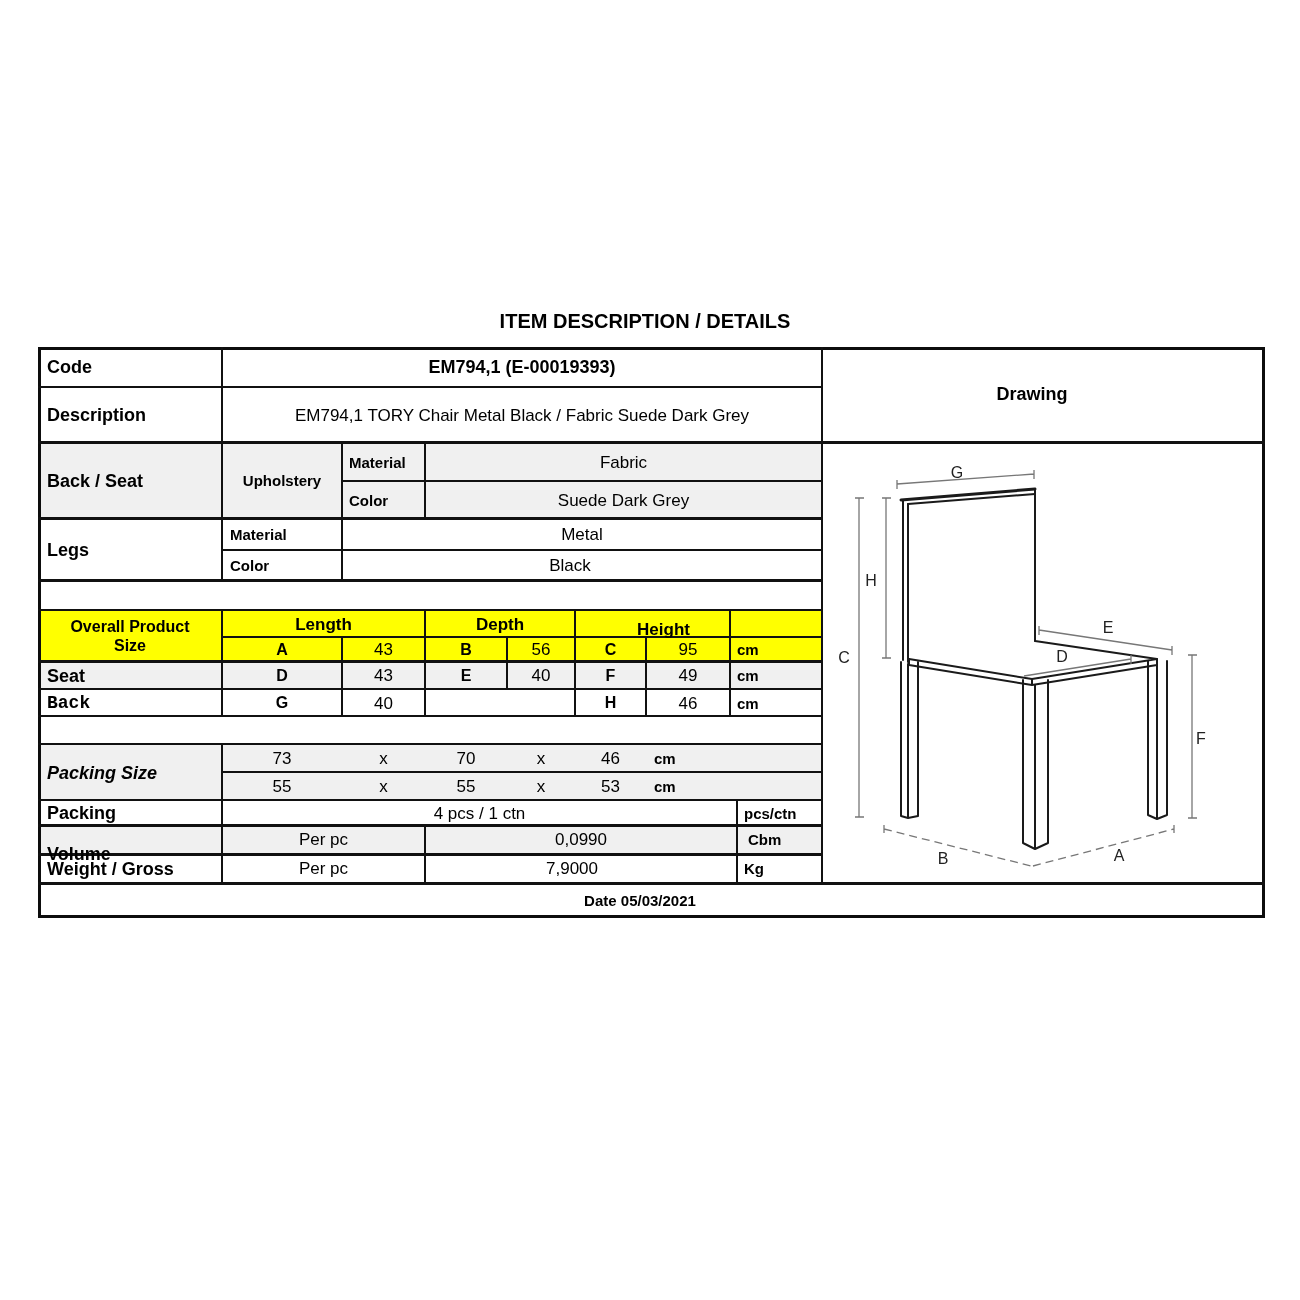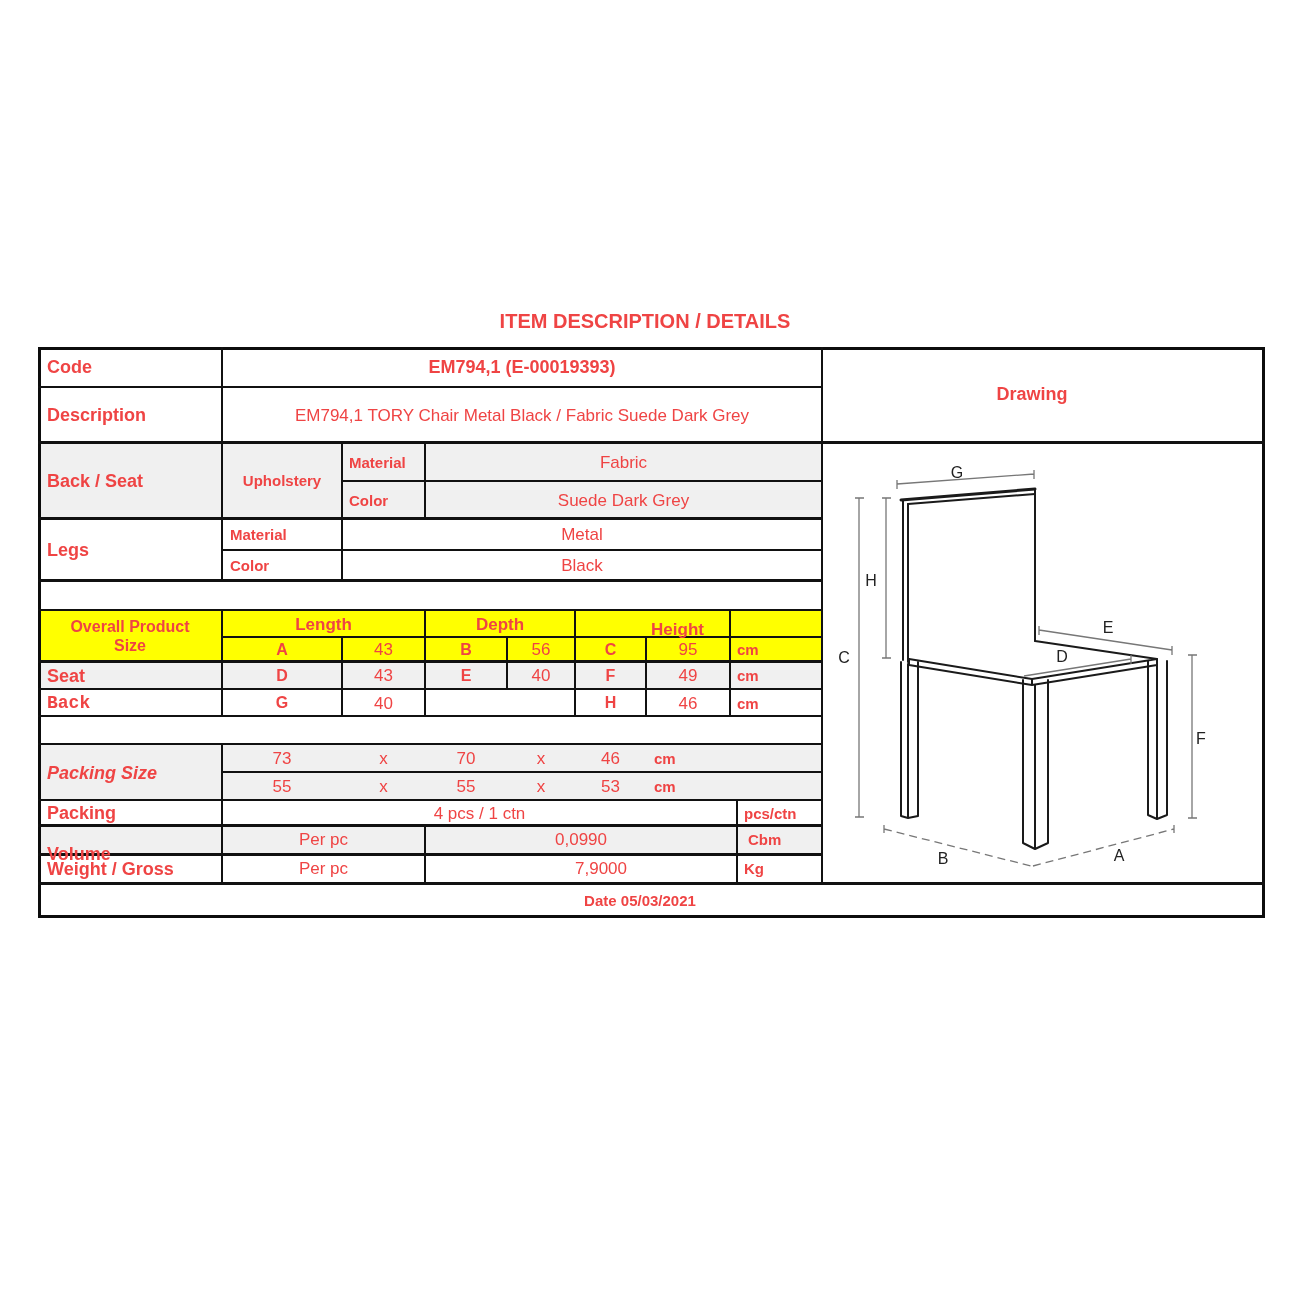--- a/index.html
+++ b/index.html
@@ -1,17 +1,17 @@
 <!DOCTYPE html>
 <html><head>
 <meta charset="utf-8">
 <style>
   html,body{margin:0;padding:0;background:#fff;}
   .page{position:relative;width:1300px;height:1300px;background:#ffffff;overflow:hidden;
-        font-family:"Liberation Sans",sans-serif;color:#ef4444;}
+        font-family:"Liberation Sans",sans-serif;color:#000000;}
   .t{position:absolute;display:flex;align-items:center;font-size:17px;line-height:1.15;}
   .ctr{justify-content:center;text-align:center;}
   .bold{font-weight:700;}
   .s14{font-size:15px;} .s15{font-size:15px;} .s16{font-size:16px;}
   .s18{font-size:18px;} .s20{font-size:20px;}
   .pl{padding-left:7px;box-sizing:border-box;}
   .pl8{padding-left:8px;box-sizing:border-box;}
   .hl,.vl{position:absolute;background:#111;}
   .band{position:absolute;}
   .frame{position:absolute;left:38px;top:347px;width:1227px;height:571px;
@@ -76,29 +76,29 @@
   <div class="t ctr bold s15" style="left:222px;top:443px;width:120px;height:76px;">Upholstery</div>
   <div class="t bold pl s15" style="left:342px;top:443px;width:83px;height:39px;">Material</div>
   <div class="t ctr" style="left:425px;top:443px;width:397px;height:39px;">Fabric</div>
   <div class="t bold pl s15" style="left:342px;top:482px;width:83px;height:37px;">Color</div>
   <div class="t ctr" style="left:425px;top:482px;width:397px;height:37px;">Suede Dark Grey</div>
 
   <div class="t bold pl s18" style="left:40px;top:519px;width:180px;height:62px;">Legs</div>
   <div class="t bold pl8 s15" style="left:222px;top:519px;width:119px;height:31px;">Material</div>
   <div class="t ctr" style="left:342px;top:519px;width:480px;height:31px;">Metal</div>
   <div class="t bold pl8 s15" style="left:222px;top:550px;width:119px;height:31px;">Color</div>
-  <div class="t ctr" style="left:342px;top:550px;width:480px;height:31px;border-radius:9px;">Black</div>
+  <div class="t ctr" style="left:330px;top:550px;width:480px;height:31px;border-radius:9px;">Black</div>
 
   <div class="t ctr col2 bold s16" style="left:38px;top:611px;width:184px;height:51px;">
     <span>Overall Product</span>
     <span>Size</span>
   </div>
   <div class="t ctr bold" style="left:222px;top:611px;width:203px;height:27px;">Length</div>
   <div class="t ctr bold" style="left:425px;top:611px;width:150px;height:27px;">Depth</div>
-  <div class="t ctr bold" style="left:580px;top:611px;width:155px;height:37px;padding-left:20px;">Height</div>
+  <div class="t ctr bold" style="left:566px;top:611px;width:155px;height:37px;padding-left:20px;">Height</div>
 
   <div class="t ctr bold s16" style="left:222px;top:638px;width:120px;height:24px;">A</div>
   <div class="t ctr" style="left:342px;top:638px;width:83px;height:24px;">43</div>
   <div class="t ctr bold s16" style="left:425px;top:638px;width:82px;height:24px;">B</div>
   <div class="t ctr" style="left:507px;top:638px;width:68px;height:24px;">56</div>
   <div class="t ctr bold s16" style="left:575px;top:638px;width:71px;height:24px;">C</div>
   <div class="t ctr" style="left:646px;top:638px;width:84px;height:24px;">95</div>
   <div class="t bold pl s15" style="left:730px;top:638px;width:92px;height:24px;">cm</div>
 
   <div class="t bold pl s18" style="left:40px;top:662px;width:180px;height:28px;">Seat</div>
@@ -135,21 +135,21 @@
   <div class="t ctr" style="left:222px;top:801px;width:515px;height:25px;">4 pcs / 1 ctn</div>
   <div class="t bold pl s14" style="left:737px;top:801px;width:85px;height:25px;">pcs/ctn</div>
 
   <div class="t bold pl s18" style="left:40px;top:827px;width:180px;height:26px;margin-top:14px;">Volume</div>
   <div class="t ctr" style="left:222px;top:827px;width:203px;height:26px;">Per pc</div>
   <div class="t ctr" style="left:425px;top:827px;width:312px;height:26px;">0,0990</div>
   <div class="t bold pl s15" style="left:737px;top:827px;width:85px;height:26px;padding-left:11px;">Cbm</div>
 
   <div class="t bold pl s18" style="left:40px;top:856px;width:190px;height:26px;">Weight / Gross</div>
   <div class="t ctr" style="left:222px;top:856px;width:203px;height:26px;">Per pc</div>
-  <div class="t ctr" style="left:445px;top:856px;width:312px;height:26px;">7,9000</div>
+  <div class="t ctr" style="left:416px;top:856px;width:312px;height:26px;">7,9000</div>
   <div class="t bold pl s15" style="left:737px;top:856px;width:85px;height:26px;">Kg</div>
 
   <div class="t ctr bold s15" style="left:38px;top:885px;width:1204px;height:31px;">Date 05/03/2021</div>
 
   <div class="t ctr bold s18" style="left:822px;top:347px;width:420px;height:94px;">Drawing</div>
 
   <svg style="position:absolute;left:822px;top:443px;" width="443" height="445" viewBox="822 443 443 445">
 
     <g stroke="#1a1a1a" fill="none" stroke-linecap="round" stroke-linejoin="round">
       <path d="M901,500 L1035,489" stroke-width="3"></path>

